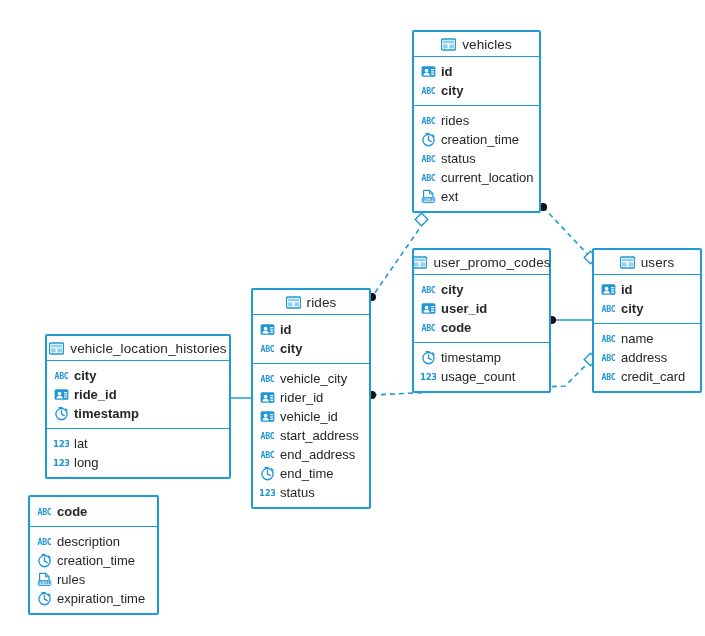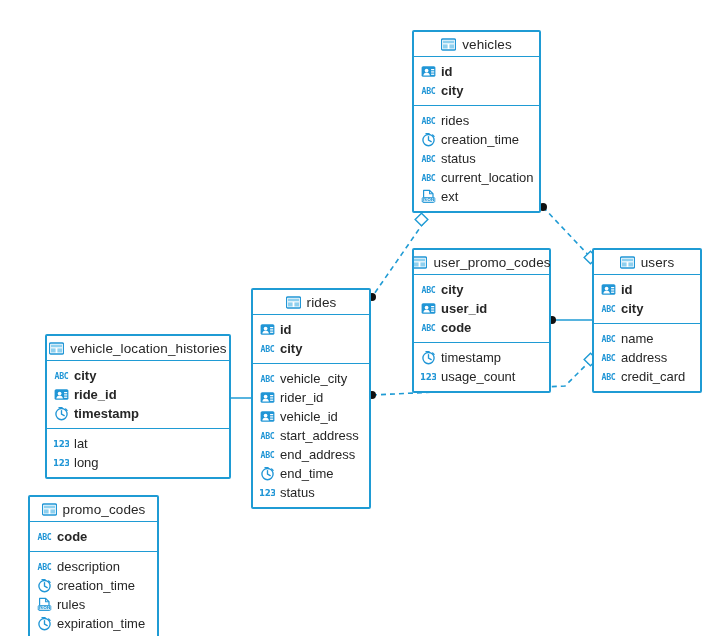--- a/index.html
+++ b/index.html
@@ -466,31 +466,20 @@
             <span class="ic">
               <svg viewBox="0 0 15 15" xmlns="http://www.w3.org/2000/svg">
                 <text x="7.5" y="11" font-family="DejaVu Sans, sans-serif" font-size="8.6" font-weight="bold" text-anchor="middle" fill="#2196d6" letter-spacing="-0.3">123</text>
               </svg>
             </span>
             <span class="col-name">long</span>
           </div>
         </div>
       </div>
       <div class="table" style="left: 28px; top: 495px; width: 131px;">
-        <div class="tbl-header">
-          <span class="ic-hdr">
-            <svg viewBox="0 0 15 13" xmlns="http://www.w3.org/2000/svg">
-              <rect x="0.5" y="1" width="14" height="11" rx="1.2" fill="none" stroke="#2196d6" stroke-width="1.3"></rect>
-              <rect x="2" y="2.6" width="11" height="2.7" fill="#8ed0ef"></rect>
-              <rect x="2" y="6.4" width="4.6" height="4.1" fill="#8ed0ef"></rect>
-              <rect x="8.4" y="6.4" width="4.6" height="4.1" fill="#8ed0ef"></rect>
-            </svg>
-          </span>
-          <span class="tbl-title">promo_codes</span>
-        </div>
         <div class="section keys">
           <div class="col pk">
             <span class="ic">
               <svg viewBox="0 0 15 15" xmlns="http://www.w3.org/2000/svg">
                 <text x="7.5" y="11" font-family="DejaVu Sans Mono, monospace" font-size="8.2" font-weight="bold" text-anchor="middle" fill="#2196d6" letter-spacing="-0.3">ABC</text>
               </svg>
             </span>
             <span class="col-name">code</span>
           </div>
         </div>

